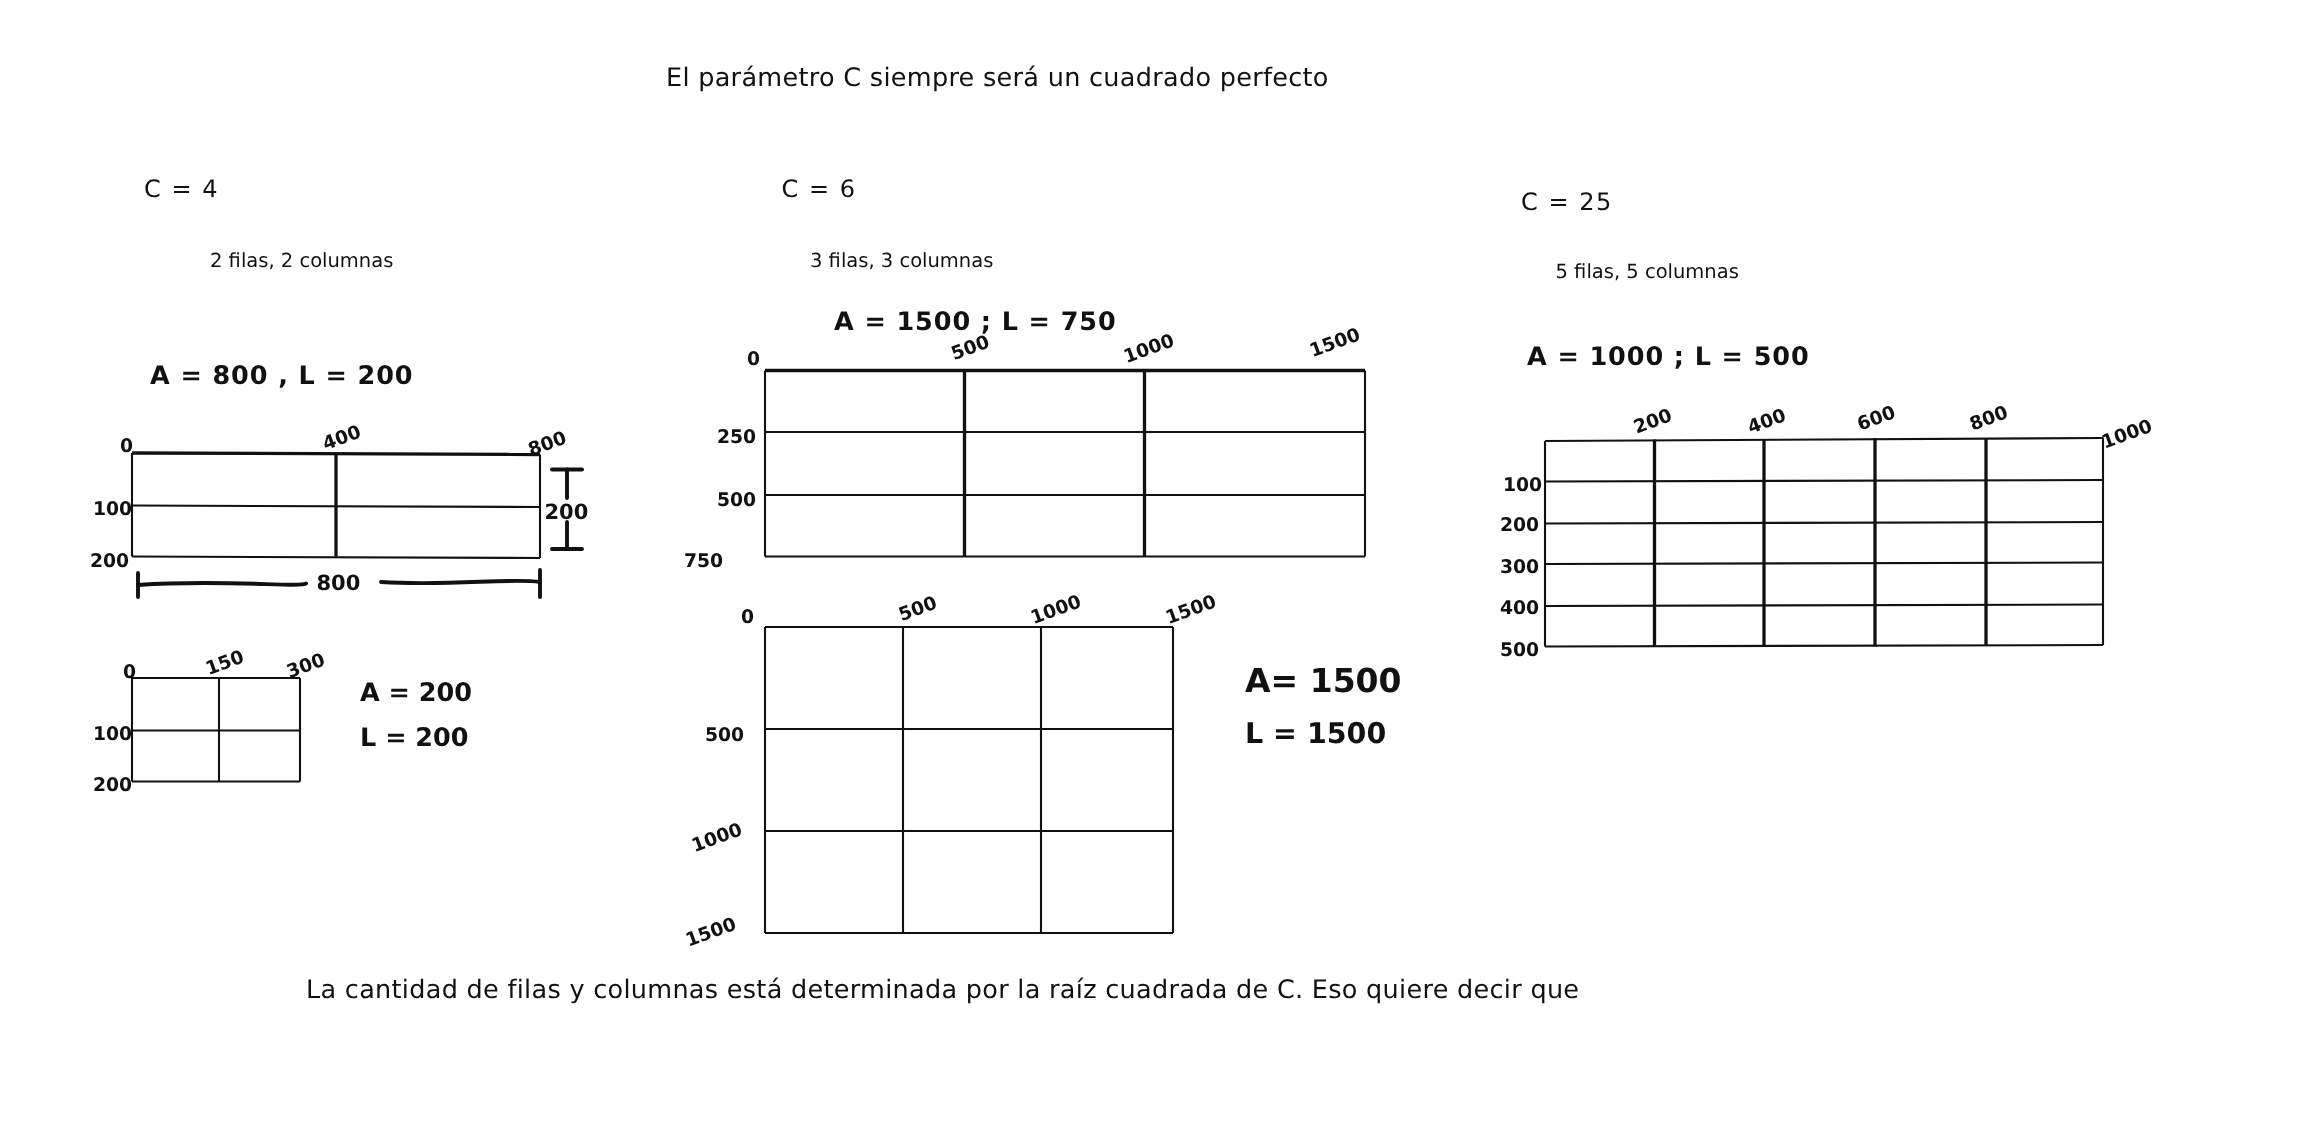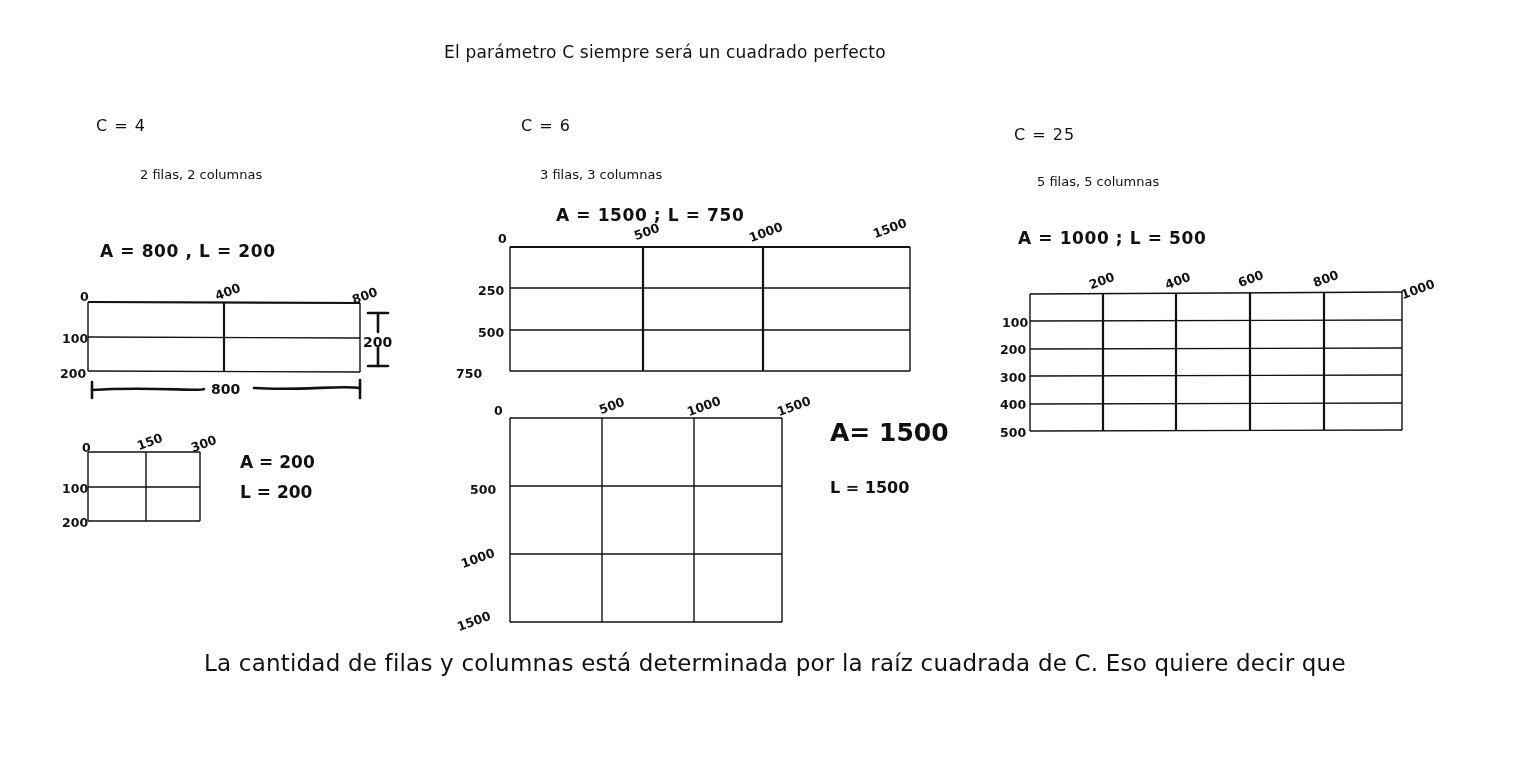--- a/index.html
+++ b/index.html
@@ -50,21 +50,21 @@
     font-size: 12.5px;
     font-weight: 700;
     transform: rotate(-20deg);
     transform-origin: left bottom;
   }
   .side-label {
     font-size: 17px;
     font-weight: 600;
   }
   .footer {
-    font-size: 23px;
+    font-size: 17px;
     letter-spacing: 0.2px;
   }
   svg {
     position: absolute;
     left: 0; top: 0;
     overflow: visible;
   }
   .grid-line {
     stroke: #111111;
     stroke-width: 1.4;
@@ -175,22 +175,22 @@
       <path class="grid-line" d="M782,418 L782,622"></path>
     </g>
   </svg>
   <div class="txt tick" style="left:494px; top:403px;">0</div>
   <div class="txt tick-rot" style="left:602px; top:402px;">500</div>
   <div class="txt tick-rot" style="left:690px; top:404px;">1000</div>
   <div class="txt tick-rot" style="left:780px; top:404px;">1500</div>
   <div class="txt tick" style="left:470px; top:482px;">500</div>
   <div class="txt tick-rot" style="left:464px; top:556px;">1000</div>
   <div class="txt tick-rot" style="left:460px; top:619px;">1500</div>
-  <div class="txt side-label" style="left:830px; top:418px; font-size:25px;">A= 1500</div>
-  <div class="txt side-label" style="left:830px; top:478px; font-size:16px;">L = 1500</div>
+  <div class="txt side-label" style="left:830px; top:442px; font-size:22px;">A= 1500</div>
+  <div class="txt side-label" style="left:830px; top:478px; font-size:19px;">L = 1500</div>
 
   <div class="txt case-title" style="left:1014px; top:125px;">C = 25</div>
   <div class="txt case-sub" style="left:1037px; top:174px;">5 filas, 5 columnas</div>
   <div class="txt dim-label" style="left:1018px; top:228px;">A = 1000  ;   L = 500</div>
 
   <svg width="1532" height="757">
     <g>
       <path class="grid-line" d="M1030,294 L1402,292"></path>
       <path class="grid-line" d="M1030,321 L1402,320"></path>
       <path class="grid-line" d="M1030,349 L1402,348"></path>

